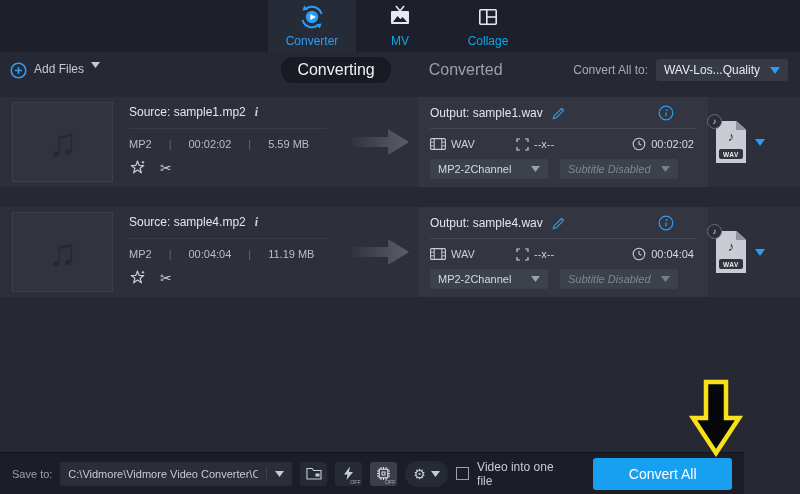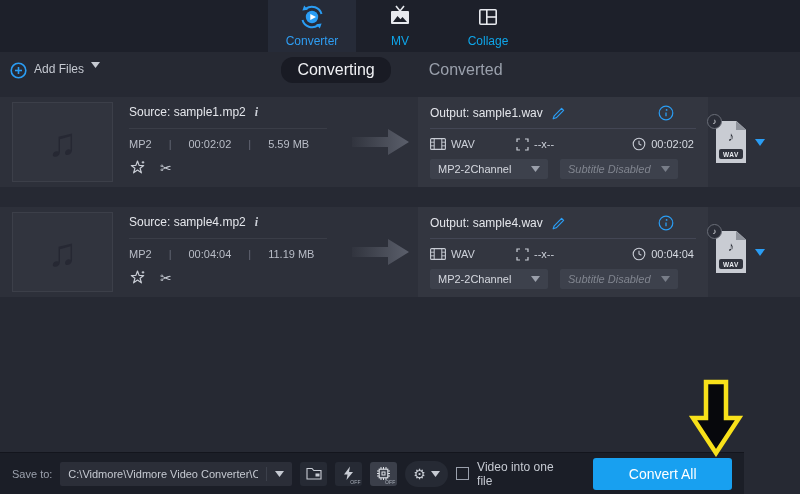--- a/index.html
+++ b/index.html
@@ -130,20 +130,29 @@
       </svg>
       <span>Add Files</span>
       <svg width="9" height="6" viewBox="0 0 9 6">
           <path d="M0 0 H9 L4.5 6 Z" fill="#c6cad2"></path>
         </svg>
     </div>
     <div class="center-tabs">
       <span class="pill active">Converting</span>
       <span class="pill">Converted</span>
     </div>
+    <div class="convert-to">
+      <span>Convert All to:</span>
+      <div class="dropdown-main">
+        <span>WAV-Los...Quality</span>
+        <svg width="10" height="7" viewBox="0 0 10 7">
+            <path d="M0 0 H10 L5 7 Z" fill="#2a9df4"></path>
+          </svg>
+      </div>
+    </div>
   </div>
 
   <div class="file-row first">
     <div class="thumb">
       <span class="note">♫</span>
     </div>
     <div class="src-col">
       <div class="src-title">
         <span>Source: sample1.mp2</span>
         <span class="info-i">i</span>

